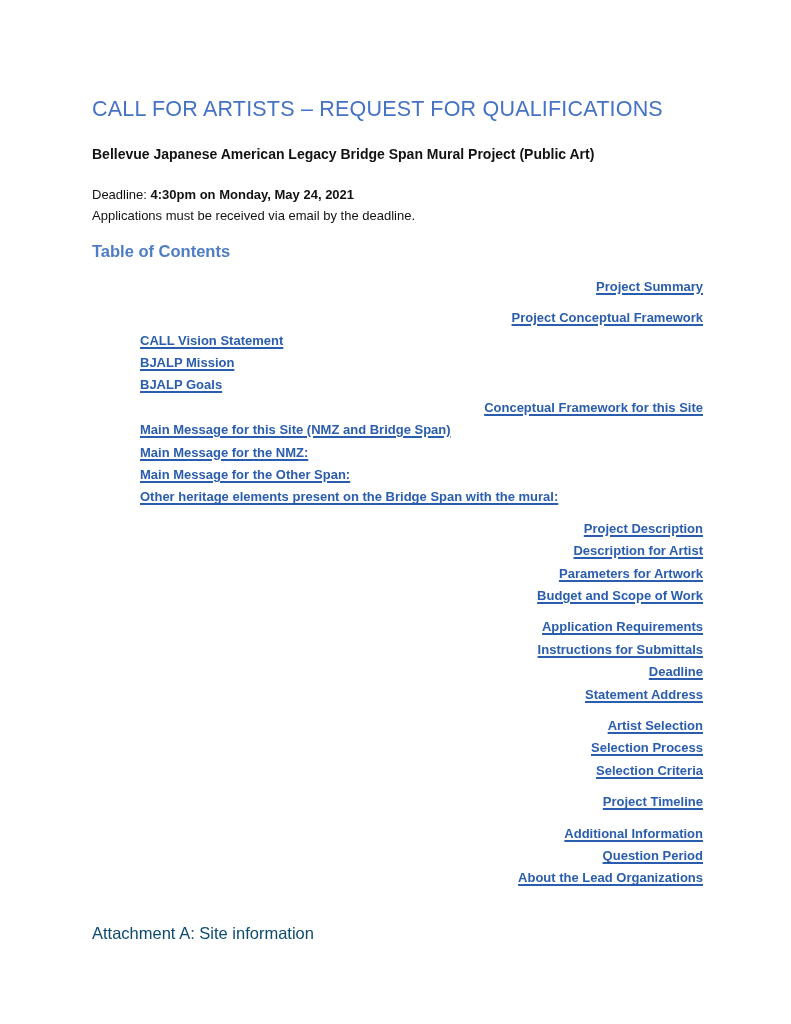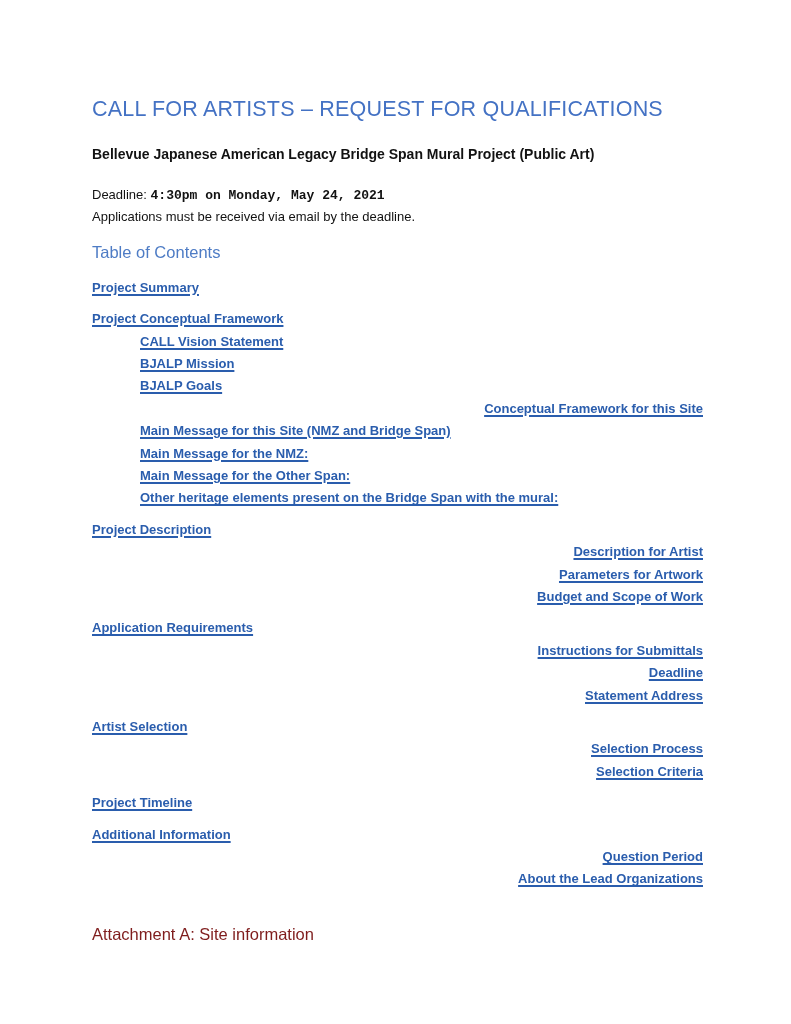--- a/index.html
+++ b/index.html
@@ -29,57 +29,57 @@
     font-size: 14px;
     font-weight: bold;
     color: #121212;
   }
   .deadline-line {
     margin-top: 22px;
     font-size: 13px;
     line-height: 21px;
     color: #121212;
   }
-  .deadline-line .bold { font-weight: bold; font-family: Liberation Mono, monospace; }
+  .deadline-line .bold { font-weight: bold; }
   .deadline-note {
     font-size: 13px;
     line-height: 21px;
     color: #121212;
   }
   .toc-heading {
     margin-top: 16px;
     font-size: 16.5px;
-    font-weight: normal;
+    font-weight: bold;
     color: #4e7cc5;
   }
   .toc-list {
     margin-top: 14px;
   }
   .toc-item {
     line-height: 21.4px;
     white-space: nowrap;
   }
-  .toc-item.level-0 { margin-top: 9px; padding-left: 0; }
+  .toc-item.level-0 { margin-top: 9px; padding-left: 0; text-align: right; }
   .toc-item.level-1 { padding-left: 25px; text-align: right; }
   .toc-item.level-2 { padding-left: 48px; }
   .toc-list div.toc-item:first-of-type { margin-top: 0; }
   .toc-link {
     font-size: 13px;
     font-weight: bold;
     color: #2a5dad;
     text-decoration: underline;
     text-decoration-thickness: 1.5px;
     text-underline-offset: 2px;
     cursor: pointer;
   }
   .attachment-heading {
     margin-top: 35px;
     font-size: 16.5px;
     font-weight: normal;
-    color: #7f1d1d;
+    color: #0c4a6e;
   }
 </style>
 </head>
 <body>
 
 <div class="page">
 
   <h1 class="doc-title">CALL FOR ARTISTS – REQUEST FOR QUALIFICATIONS</h1>
 
   <div class="doc-subtitle">Bellevue Japanese American Legacy Bridge Span Mural Project (Public Art)</div>

